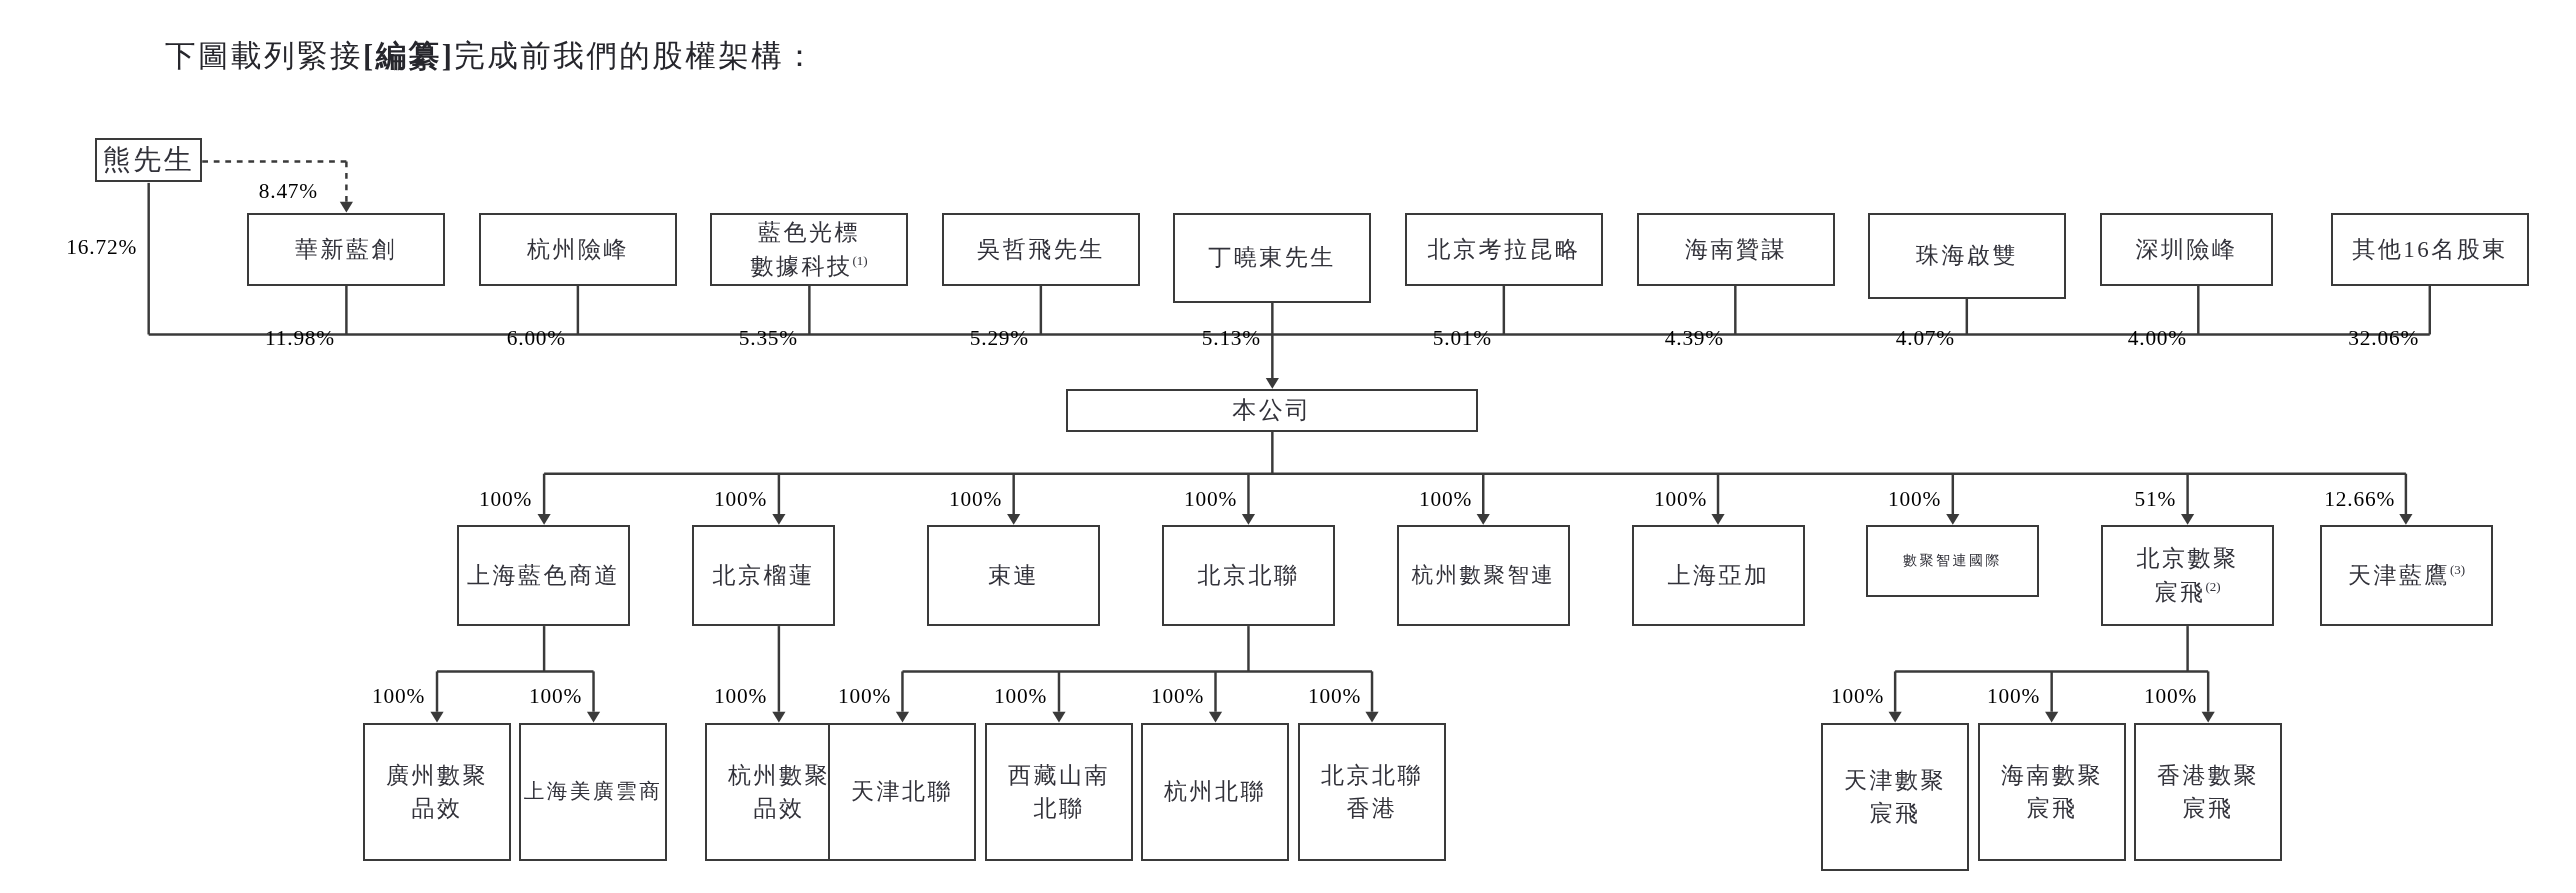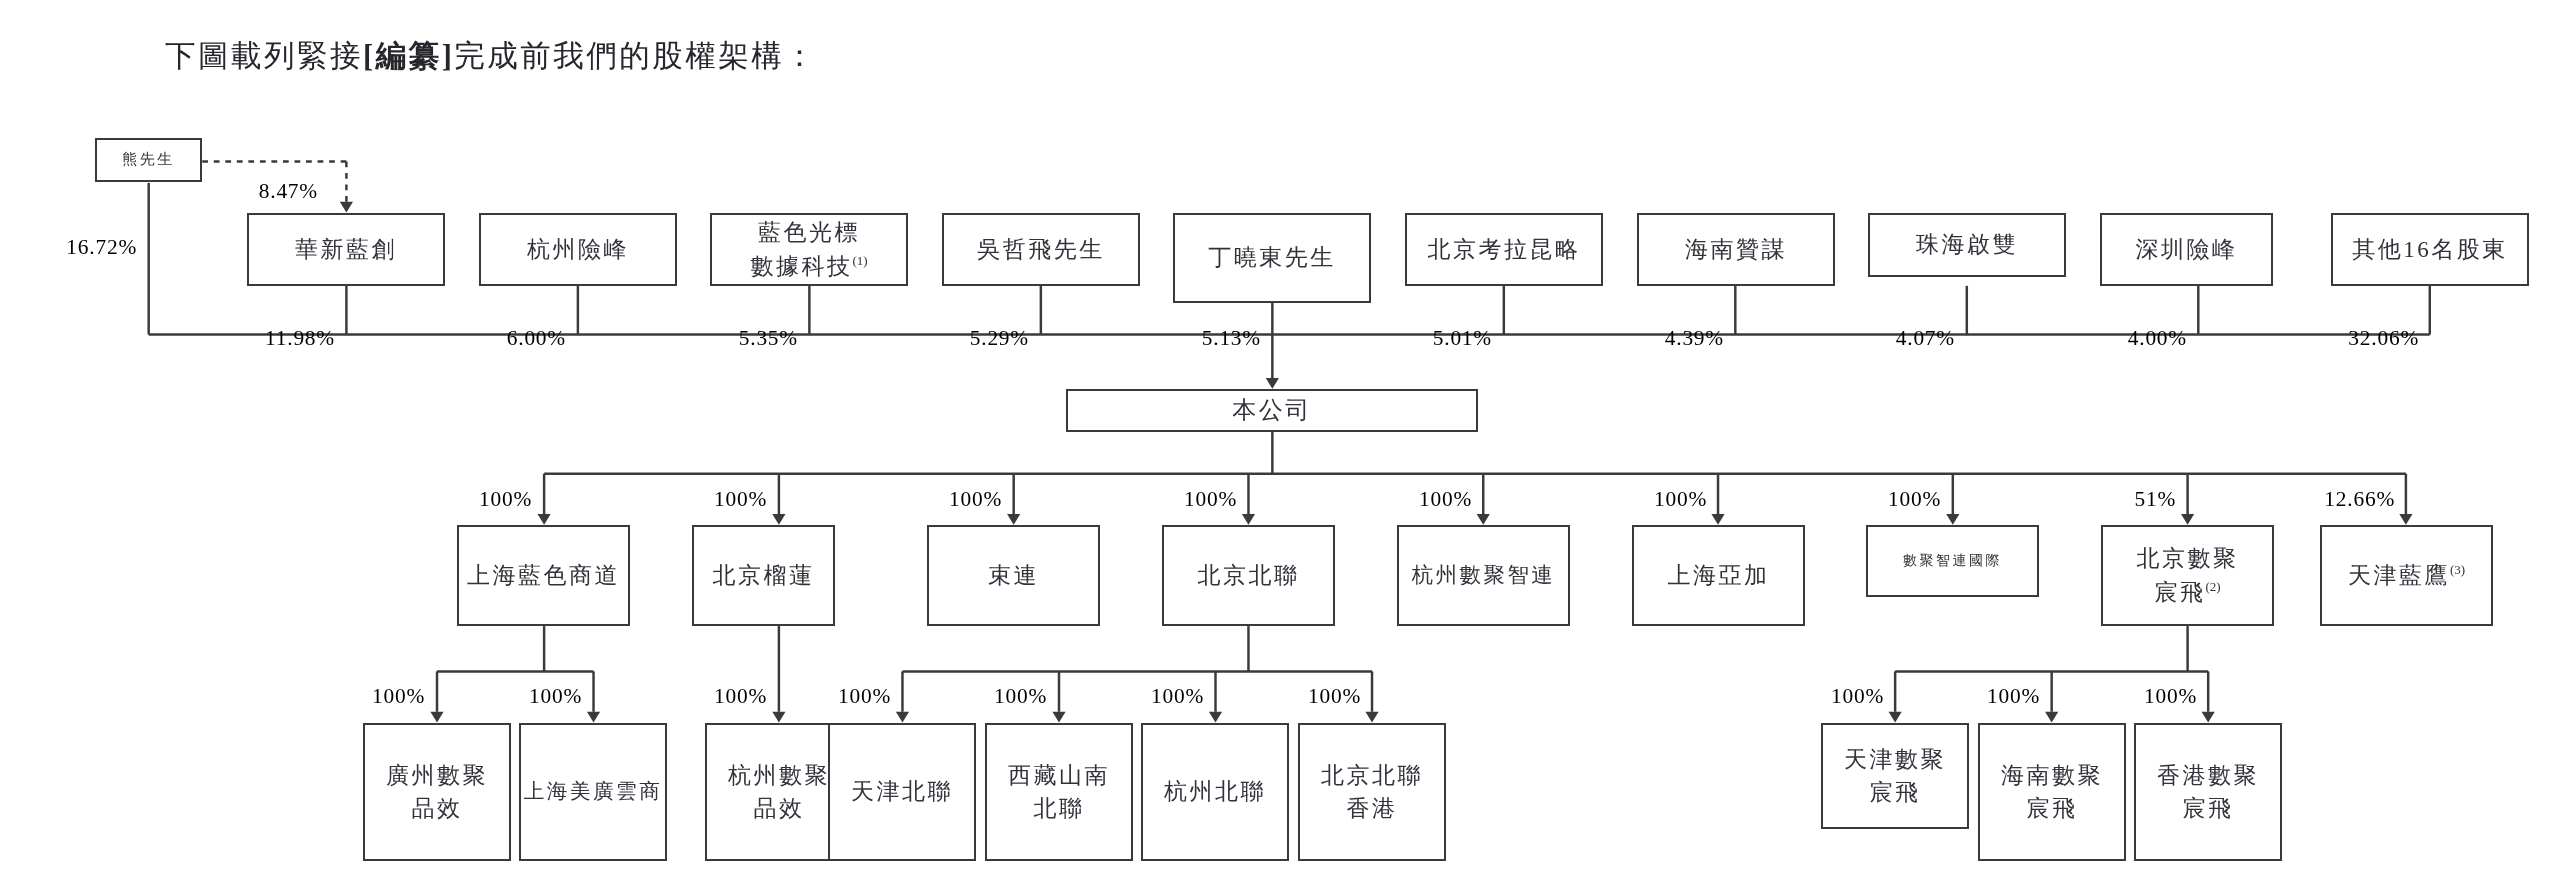--- a/index.html
+++ b/index.html
@@ -94,21 +94,21 @@
       <polygon points="712,864 728,864 720,877" fill="#3a3a3a"></polygon>
       <polygon points="937,864 953,864 945,877" fill="#3a3a3a"></polygon>
       <polygon points="1087,864 1103,864 1095,877" fill="#3a3a3a"></polygon>
       <polygon points="1277,864 1293,864 1285,877" fill="#3a3a3a"></polygon>
       <polygon points="1467,864 1483,864 1475,877" fill="#3a3a3a"></polygon>
       <polygon points="1657,864 1673,864 1665,877" fill="#3a3a3a"></polygon>
       <polygon points="2292,864 2308,864 2300,877" fill="#3a3a3a"></polygon>
       <polygon points="2482,864 2498,864 2490,877" fill="#3a3a3a"></polygon>
       <polygon points="2672,864 2688,864 2680,877" fill="#3a3a3a"></polygon>
     </svg>
-<div class="node" style="left: 95px; top: 138px; width: 107px; height: 44px; font-size: 15px;">
+<div class="node" style="left: 95px; top: 138px; width: 107px; height: 44px; font-size: 28px;">
       <div>熊先生</div>
     </div>
     <div class="node" style="left: 247px; top: 213px; width: 198px; height: 73px;">
       <div>華新藍創</div>
     </div>
     <div class="node" style="left: 479px; top: 213px; width: 198px; height: 73px;">
       <div>杭州險峰</div>
     </div>
     <div class="node" style="left: 710px; top: 213px; width: 198px; height: 73px;">
       <div>藍色光標</div>
@@ -119,21 +119,21 @@
     </div>
     <div class="node" style="left: 1173px; top: 213px; width: 198px; height: 90px;">
       <div>丁曉東先生</div>
     </div>
     <div class="node" style="left: 1405px; top: 213px; width: 198px; height: 73px;">
       <div>北京考拉昆略</div>
     </div>
     <div class="node" style="left: 1637px; top: 213px; width: 198px; height: 73px;">
       <div>海南贊謀</div>
     </div>
-    <div class="node" style="left: 1868px; top: 213px; width: 198px; height: 64px;">
+    <div class="node" style="left: 1868px; top: 213px; width: 198px; height: 86px;">
       <div>珠海啟雙</div>
     </div>
     <div class="node" style="left: 2100px; top: 213px; width: 173px; height: 73px;">
       <div>深圳險峰</div>
     </div>
     <div class="node" style="left: 2331px; top: 213px; width: 198px; height: 73px;">
       <div>其他16名股東</div>
     </div>
     <div class="node" style="left: 457px; top: 525px; width: 173px; height: 101px;">
       <div>上海藍色商道</div>
@@ -184,21 +184,21 @@
       <div>西藏山南</div>
       <div>北聯</div>
     </div>
     <div class="node" style="left: 1141px; top: 723px; width: 148px; height: 138px;">
       <div>杭州北聯</div>
     </div>
     <div class="node" style="left: 1298px; top: 723px; width: 148px; height: 138px;">
       <div>北京北聯</div>
       <div>香港</div>
     </div>
-    <div class="node" style="left: 1821px; top: 723px; width: 148px; height: 106px;">
+    <div class="node" style="left: 1821px; top: 723px; width: 148px; height: 148px;">
       <div>天津數聚</div>
       <div>宸飛</div>
     </div>
     <div class="node" style="left: 1978px; top: 723px; width: 148px; height: 138px;">
       <div>海南數聚</div>
       <div>宸飛</div>
     </div>
     <div class="node" style="left: 2134px; top: 723px; width: 148px; height: 138px;">
       <div>香港數聚</div>
       <div>宸飛</div>

